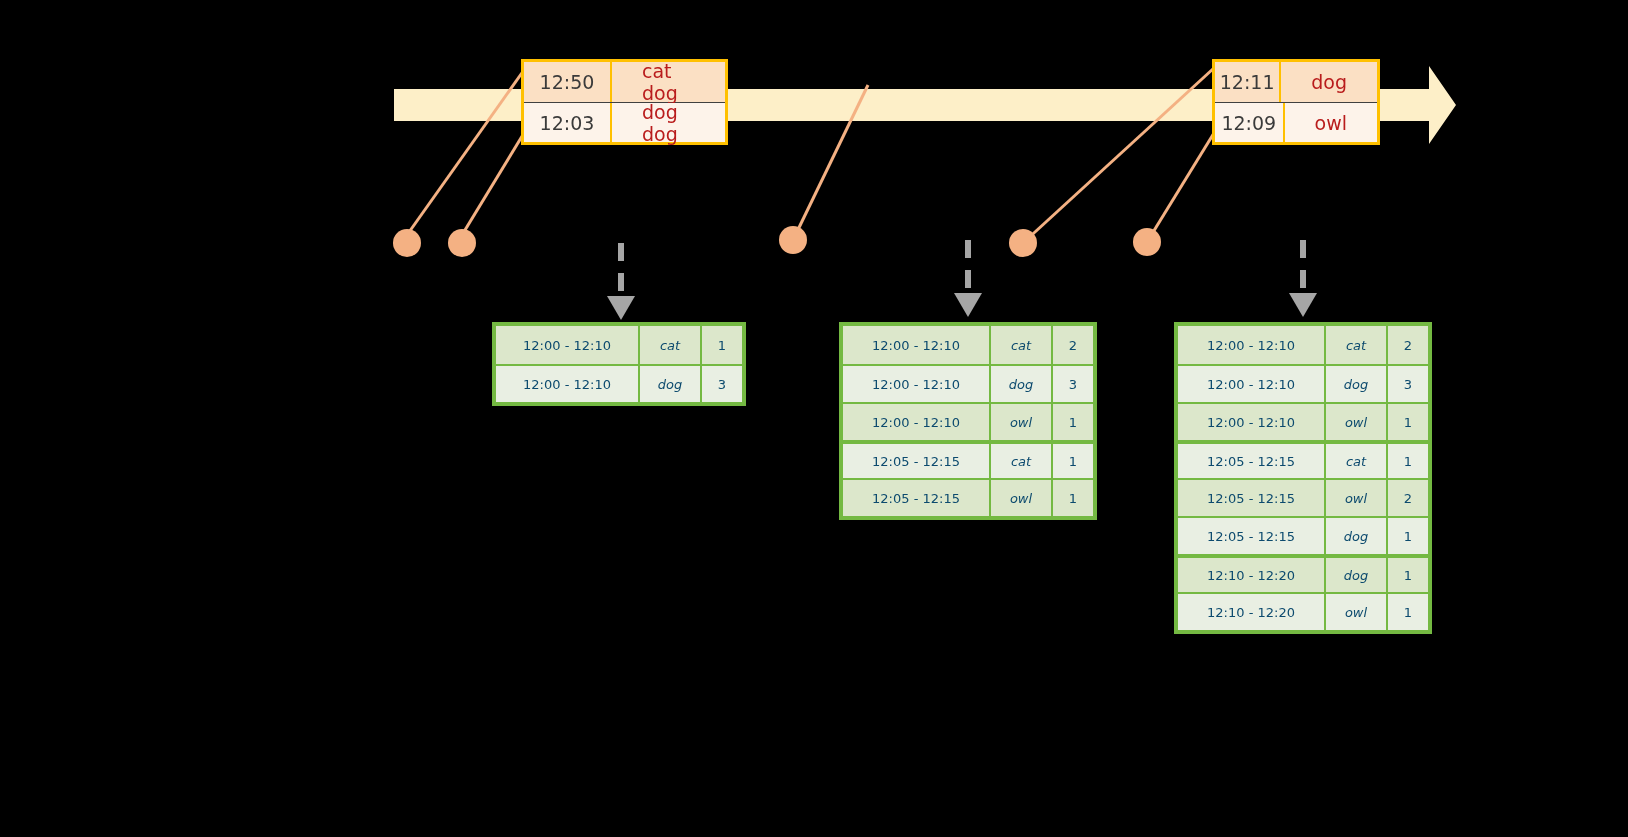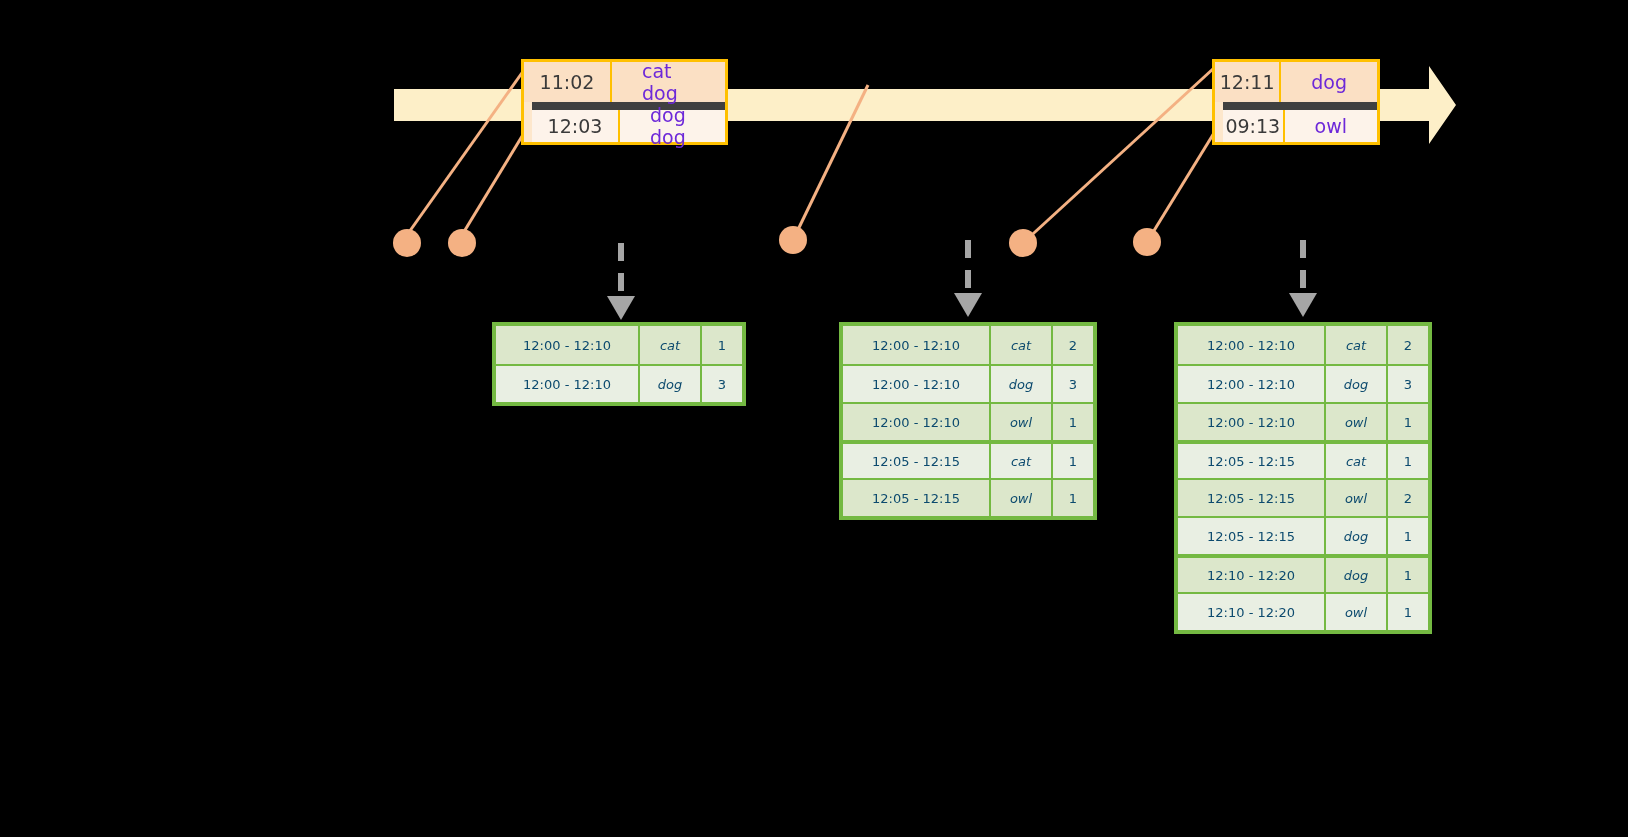--- a/index.html
+++ b/index.html
@@ -54,22 +54,21 @@
     border: 3px solid #FFC000;
     box-sizing: border-box;
     background: #FDE7CC;
   }
   .event-row {
     display: flex;
     height: 40px;
     box-sizing: border-box;
   }
   .event-row + .event-row {
-    border-top: 8px solid #404040;
-    margin-left: 8px;
+    border-top: 1px solid #404040;
   }
   .event-row.alt .ev-time,
   .event-row.alt .ev-words {
     background: #FDF3EA;
   }
   .ev-time {
     width: 88px;
     background: #FBE0C4;
     display: flex;
     align-items: center;
@@ -79,21 +78,21 @@
     border-right: 2px solid #FFC000;
     box-sizing: border-box;
   }
   .ev-words {
     flex: 1;
     background: #FBE0C4;
     display: flex;
     align-items: center;
     justify-content: center;
     font-size: 19px;
-    color: #6d28d9;
+    color: #b91c1c;
     box-sizing: border-box;
     padding: 0 30px;
   }
 
   
   .result-table {
     position: absolute;
     border: 4px solid #74B942;
     box-sizing: border-box;
     background: #74B942;
@@ -170,37 +169,37 @@
     </g>
     <g fill="#A6A6A6">
       <polygon points="607,296 635,296 621,320"></polygon>
       <polygon points="954,293 982,293 968,317"></polygon>
       <polygon points="1289,293 1317,293 1303,317"></polygon>
     </g>
   </svg>
 
   <div class="event-box" id="eg1" style="left:521px; top:59px; width:207px;">
     <div class="event-row">
-      <div class="ev-time">11:02</div>
+      <div class="ev-time">12:50</div>
       <div class="ev-words">cat dog</div>
     </div>
     <div class="event-row alt">
       <div class="ev-time">12:03</div>
       <div class="ev-words">dog dog</div>
     </div>
   </div>
 
 
   <div class="event-box" id="eg3" style="left:1212px; top:59px; width:168px;">
     <div class="event-row">
       <div class="ev-time">12:11</div>
       <div class="ev-words">dog</div>
     </div>
     <div class="event-row alt">
-      <div class="ev-time">09:13</div>
+      <div class="ev-time">12:09</div>
       <div class="ev-words">owl</div>
     </div>
   </div>
 
   <div class="result-table t1" id="rt1" style="left:492px; top:322px;">
       <div class="res-row">
         <div class="res-cell res-window">12:00 - 12:10</div>
         <div class="res-cell res-key">cat</div>
         <div class="res-cell res-count">1</div>
       </div>

